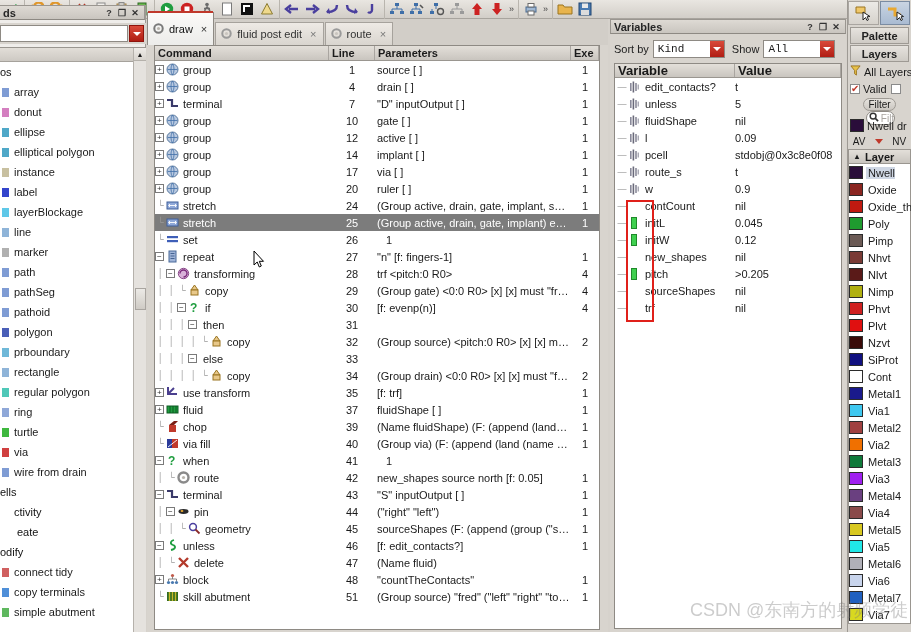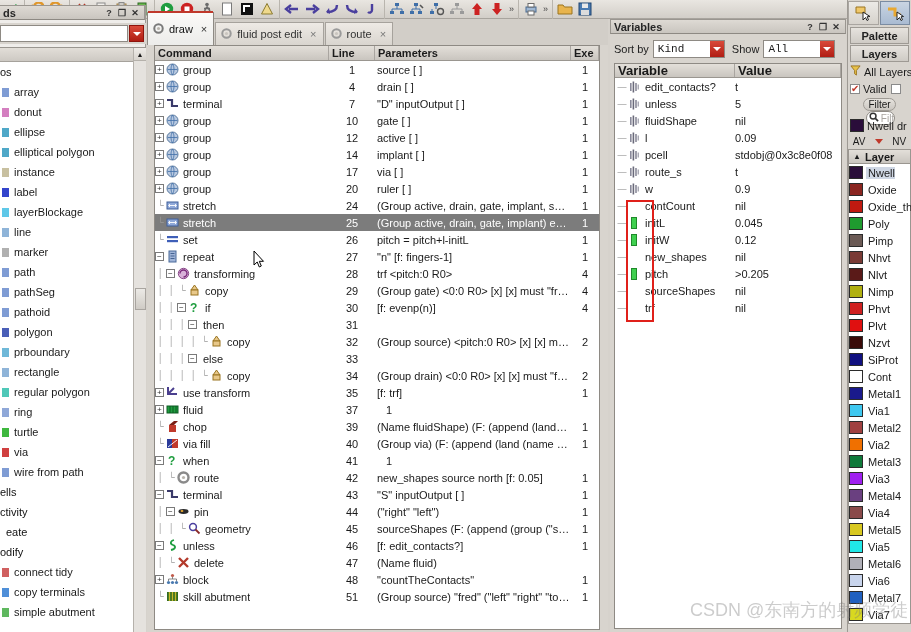--- a/index.html
+++ b/index.html
@@ -476,29 +476,29 @@
           <div class="lp-row">
             <span class="lp-dot" style="background: rgb(63, 184, 63);"></span>
             <span>turtle</span>
           </div>
           <div class="lp-row">
             <span class="lp-dot" style="background: rgb(208, 64, 64);"></span>
             <span>via</span>
           </div>
           <div class="lp-row">
             <span class="lp-dot" style="background: rgb(127, 156, 212);"></span>
-            <span>wire from path</span>
+            <span>wire from drain</span>
           </div>
           <div class="lp-row group" style="padding-left: 0px;">
             <span>ells</span>
           </div>
-          <div class="lp-row group" style="padding-left: 0px;">
+          <div class="lp-row group" style="padding-left: 14px;">
             <span>ctivity</span>
           </div>
-          <div class="lp-row group" style="padding-left: 6px;">
+          <div class="lp-row group" style="padding-left: 17px;">
             <span>eate</span>
           </div>
           <div class="lp-row group" style="padding-left: 0px;">
             <span>odify</span>
           </div>
           <div class="lp-row">
             <span class="lp-dot" style="background: rgb(208, 96, 96);"></span>
             <span>connect tidy</span>
           </div>
           <div class="lp-row">
@@ -692,21 +692,20 @@
           <div class="crow">
             <div class="cc-cmd">
               <span class="guide">└</span>
               <span class="ticon"><svg width="13" height="13" viewBox="0 0 13 13">
                   <rect x="1" y="3" width="11" height="2.2" fill="#3f5fb8"></rect>
                   <rect x="1" y="7" width="11" height="2.2" fill="#3f5fb8"></rect>
                 </svg></span>
               <span class="clabel">set</span>
             </div>
             <div class="cc-line">26</div>
-            <div class="cc-par">pitch = pitch+l-initL</div>
             <div class="cc-exe">1</div>
           </div>
           <div class="crow">
             <div class="cc-cmd">
               <span class="expander">−</span>
               <span class="ticon"><svg width="13" height="13" viewBox="0 0 13 13">
                   <rect x="3" y="1" width="7" height="11" fill="#9fb4d8" stroke="#4a6a9a"></rect>
                   <path d="M4.5 3.5 L8.5 3.5 M4.5 6 L8.5 6 M4.5 8.5 L8.5 8.5" stroke="#3a5a8a" stroke-width="0.9"></path>
                 </svg></span>
               <span class="clabel">repeat</span>
@@ -834,20 +833,21 @@
           <div class="crow">
             <div class="cc-cmd">
               <span class="expander">+</span>
               <span class="ticon"><svg width="13" height="13" viewBox="0 0 13 13">
                   <rect x="1" y="3" width="11" height="7" fill="#1f9d3f" stroke="#0d5a22"></rect>
                   <path d="M4 3v7M7 3v7M10 3v7" stroke="#0d5a22"></path>
                 </svg></span>
               <span class="clabel">fluid</span>
             </div>
             <div class="cc-line">37</div>
+            <div class="cc-par">fluidShape [ ]</div>
             <div class="cc-exe">1</div>
           </div>
           <div class="crow">
             <div class="cc-cmd">
               <span class="guide">└</span>
               <span class="ticon"><svg width="13" height="13" viewBox="0 0 13 13">
                   <rect x="3" y="5" width="7" height="7" fill="#c0392b"></rect>
                   <path d="M3 5 L8 1 L12 1 L8 5 Z" fill="#7a1f15"></path>
                 </svg></span>
               <span class="clabel">chop</span>

